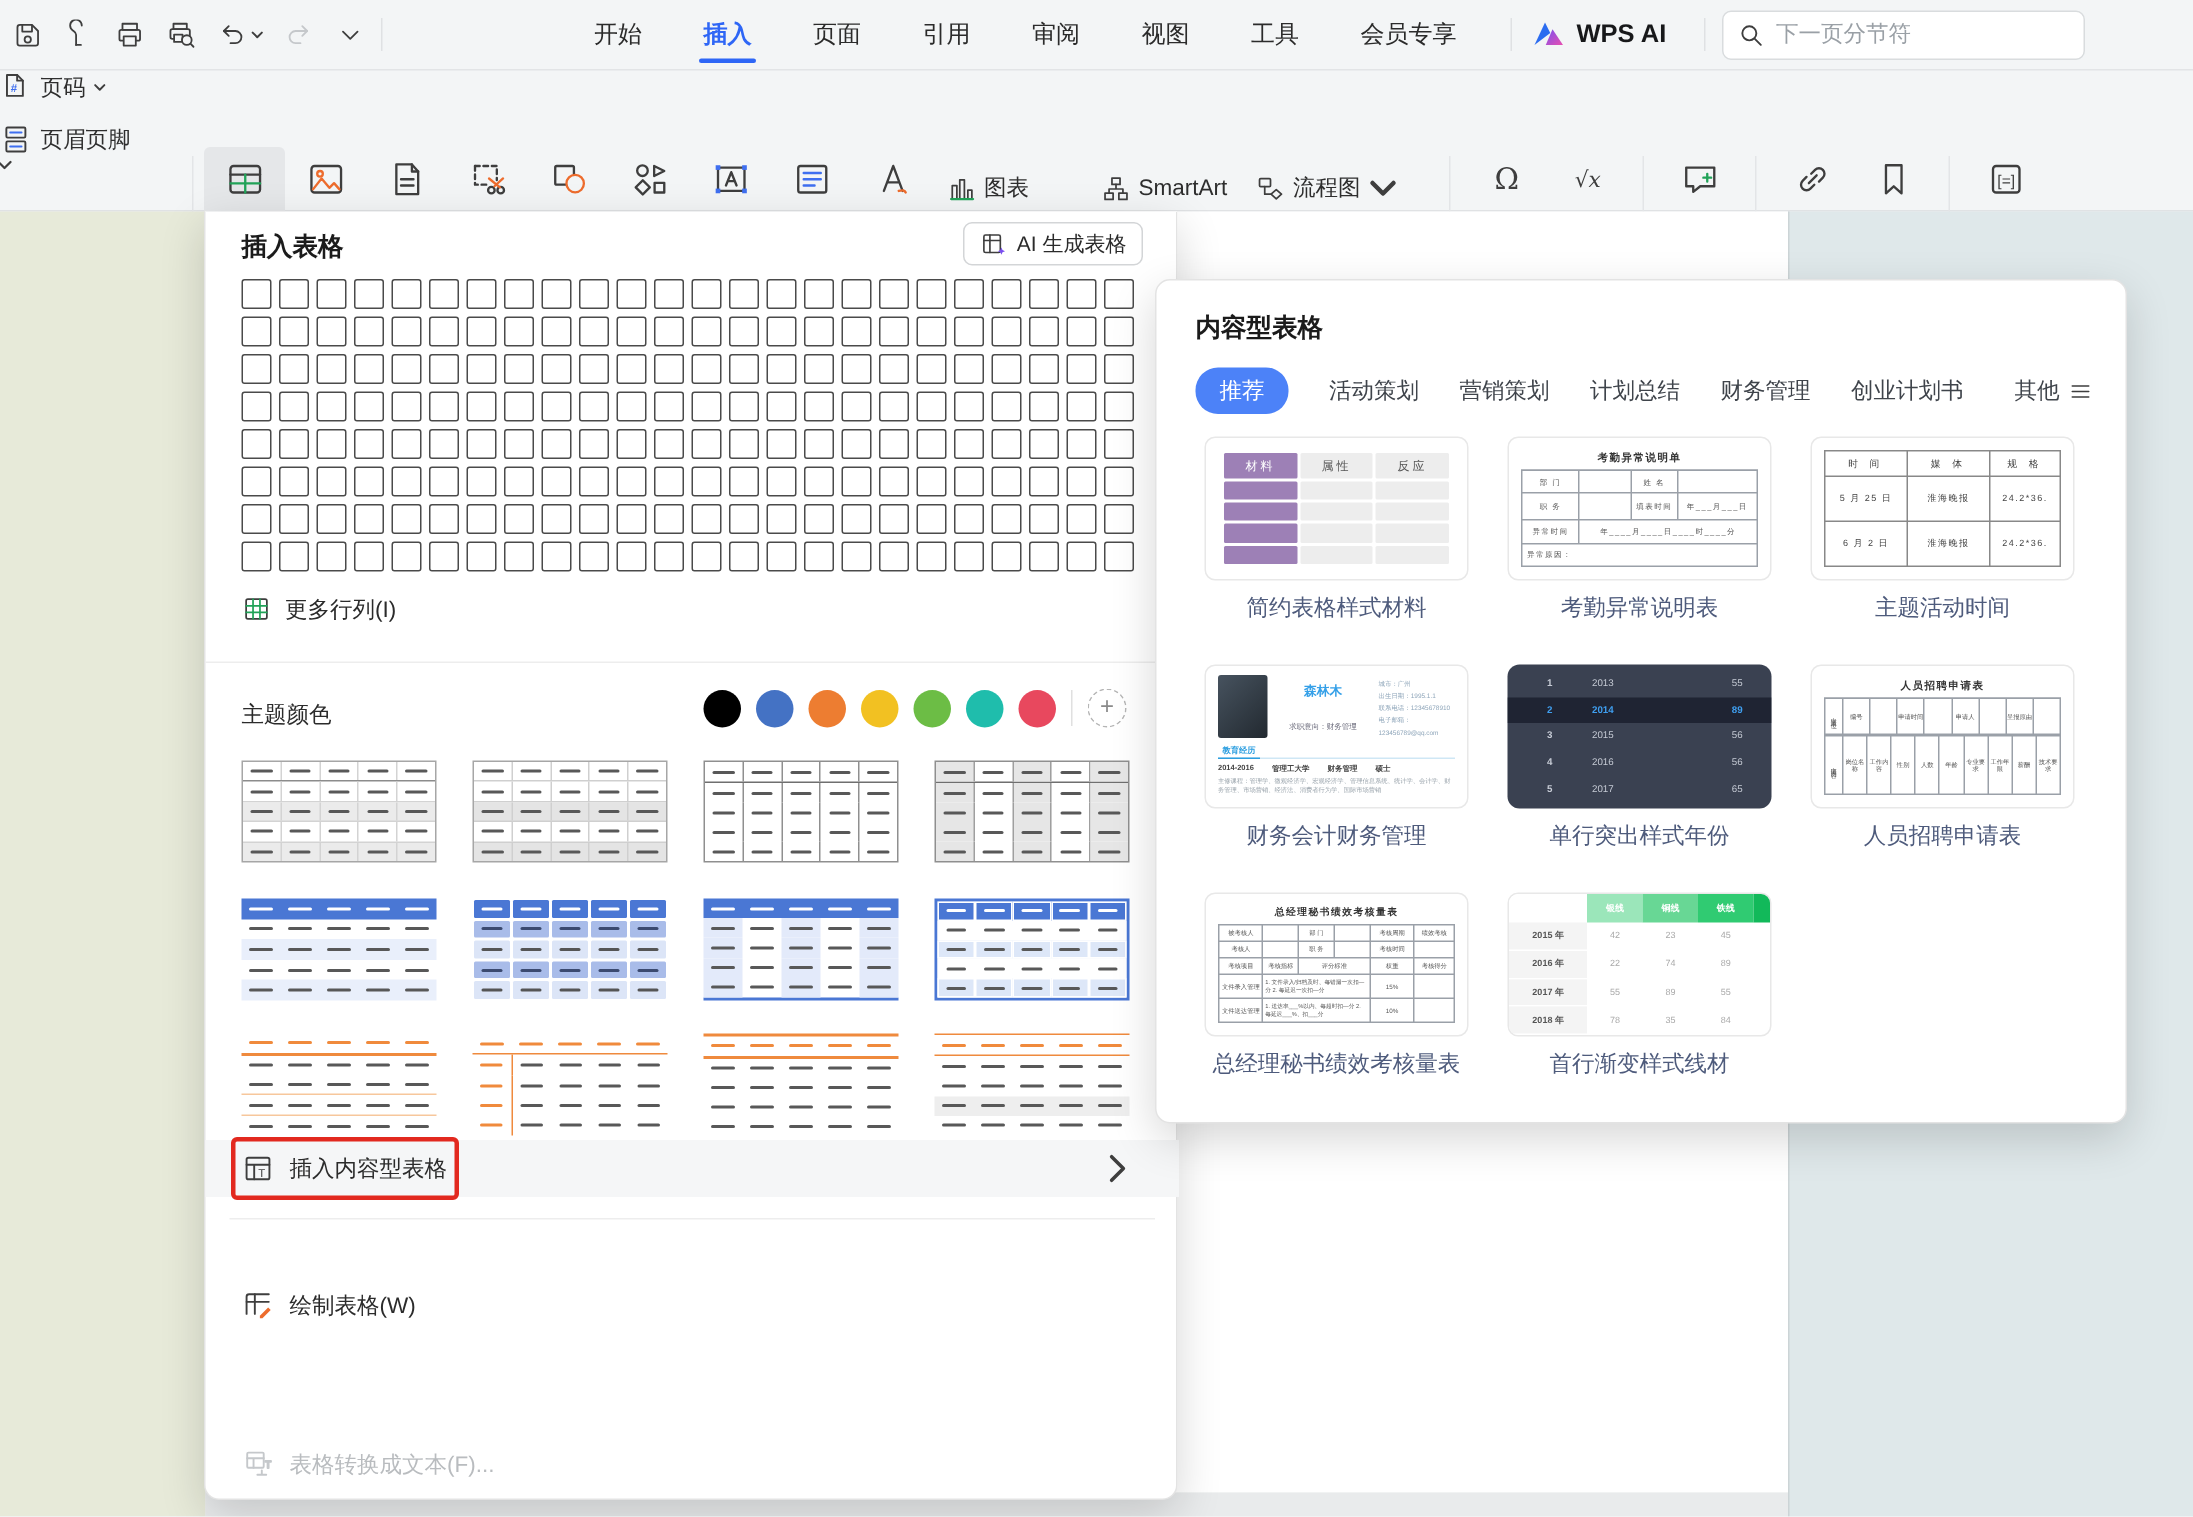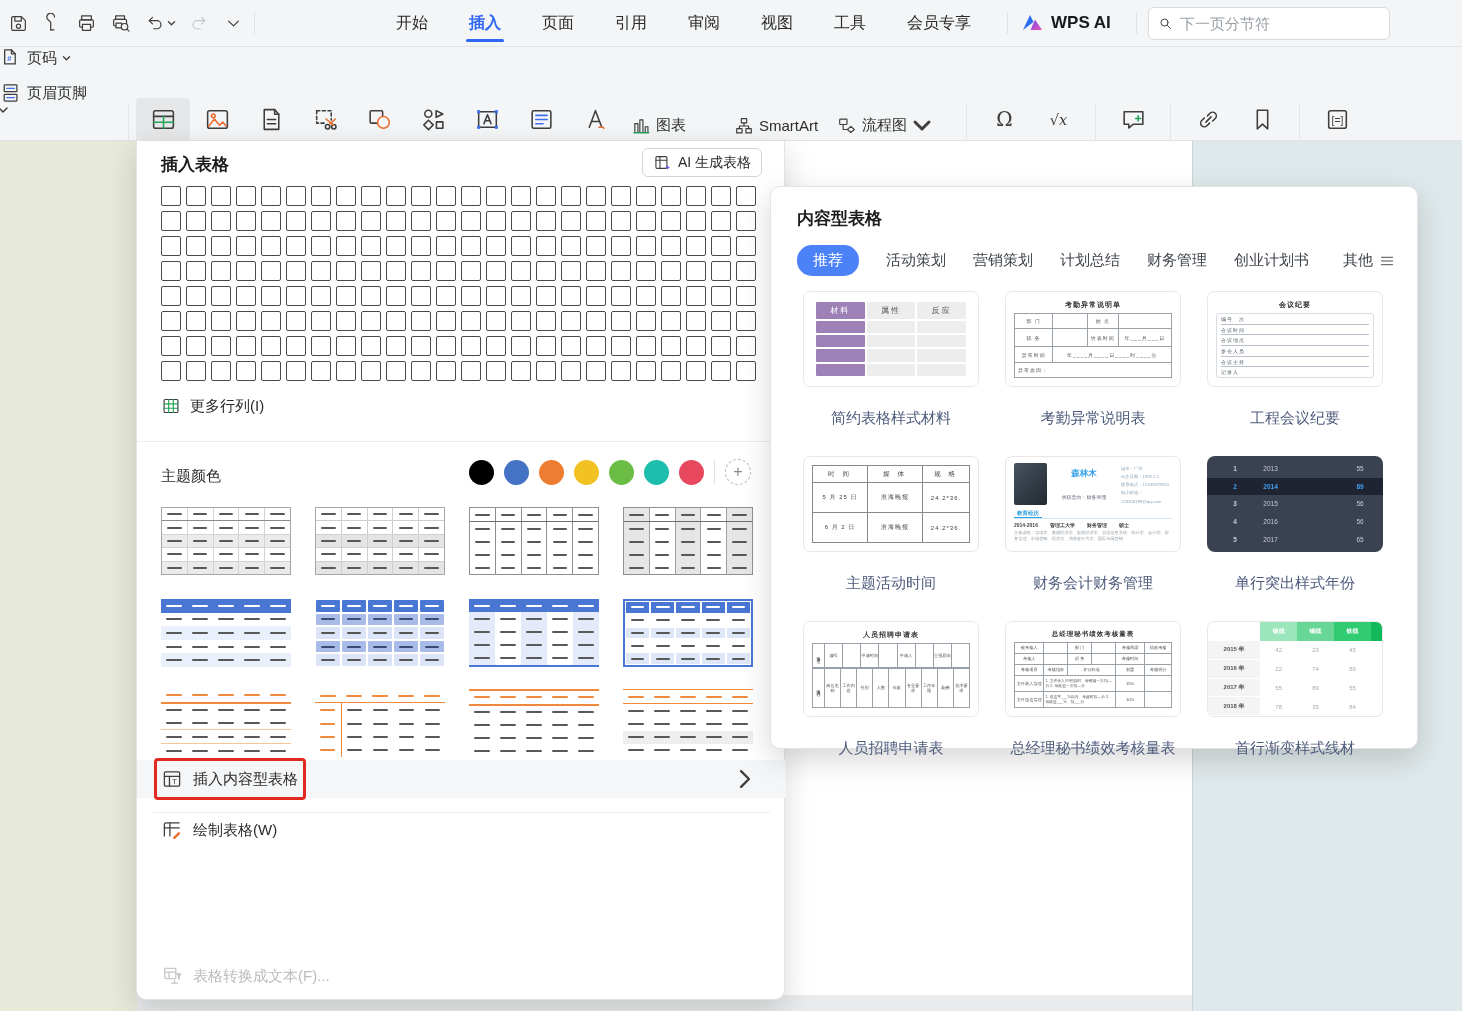--- a/index.html
+++ b/index.html
@@ -12,21 +12,21 @@
 .titlebar{left:0;top:0;width:1462px;height:47px;border-bottom:1px solid #e2e4e6}
 .qbar{left:8px;top:13px;display:flex;gap:13px;align-items:center}
 .qbtn{display:flex;align-items:center;gap:2px;cursor:pointer}
 .tsep{width:1px;height:22px;background:#dfe1e3}
 .tabs{left:394px;top:0;height:46px;display:flex;gap:37px;align-items:center;font-size:16px;color:#2b2b2b}
 .tab{cursor:pointer;position:relative;padding:0 2px;height:100%;display:flex;align-items:center}
 .tab.active{color:#2e66f6;font-weight:bold}
 .tab.active::after{content:"";position:absolute;left:50%;transform:translateX(-50%);bottom:4px;width:38px;height:3px;border-radius:2px;background:#2e66f6}
 .brand{left:1022px;top:0;height:46px;display:flex;align-items:center;gap:7px;font-size:17px;font-weight:bold;color:#17181a}
 .searchbox{left:1148px;top:7px;width:242px;height:33px;background:#fff;border:1px solid #d9dcde;border-radius:6px;display:flex;align-items:center;padding:0 10px;gap:8px}
-.searchbox input{border:none;outline:none;flex:1;font-size:15px;color:#000000;background:transparent;font-family:Liberation Sans, sans-serif}
+.searchbox input{border:none;outline:none;flex:1;font-size:15px;color:#000000;background:transparent;font-family:Liberation Mono, monospace}
 .searchbox input::placeholder{color:#9aa0a6}
 
 .ribbon{left:0;top:47px;width:1462px;height:94px;border-bottom:1px solid #e0e2e4}
 .lgrp{left:14px;top:57px;display:flex;flex-direction:column;gap:13px;font-size:15px;color:#2e2e2e}
 .litem{display:flex;align-items:center;gap:5px;cursor:pointer}
 .vsep{position:absolute;width:1px;background:#e3e5e7}
 .rbar{left:136px;top:51px;display:flex;align-items:stretch;height:85px}
 .rbtn{width:54px;display:flex;flex-direction:column;align-items:center;justify-content:flex-start;padding-top:8px;gap:8px;border-radius:4px;cursor:pointer}
 .rbtn.active{background:#e5e7e9}
 .rlab{font-size:14px;color:#2e2e2e;display:flex;align-items:center;gap:2px;white-space:nowrap}
@@ -107,21 +107,21 @@
 .redbox{position:absolute;left:17px;top:617px;width:152px;height:42px;border:3px solid #e2291f;border-radius:4px;pointer-events:none}
 
 .flypanel{left:770px;top:186px;width:648px;height:563px;border-radius:10px}
 .fp-title{position:absolute;left:26px;top:20px;font-size:17px;font-weight:bold;color:#1b1b1b}
 .fptabs{position:absolute;left:26px;top:58px;right:22px;display:flex;align-items:center;gap:27px;font-size:15px;color:#3f444b}
 .fptab{cursor:pointer;white-space:nowrap}
 .fptab.active{background:#4c82f8;color:#fff;border-radius:15px;padding:6px 16px}
 .fpmore{margin-left:auto;display:flex;align-items:center;gap:6px;cursor:pointer}
 .cards{position:absolute;left:32px;top:104px;display:grid;grid-template-columns:repeat(3,176px);column-gap:26px;row-gap:28px}
 .card{width:176px;cursor:pointer}
-.clabel{margin-top:22px;text-align:center;font-size:15px;color:#4e5b7c}
+.clabel{margin-top:9px;text-align:center;font-size:15px;color:#4e5b7c}
 .thumb{width:176px;height:96px;border:1px solid #e8e8e8;border-radius:7px;background:#fff;padding:8px;overflow:hidden;display:flex;flex-direction:column}
 
 .t-purple{padding:10px 12px}
 .pt{flex:1;display:flex;flex-direction:column;gap:2px}
 .ptr{flex:1;display:flex;gap:2px}
 .ptr:first-child{flex:1.35}
 .ptc{flex:1;background:#ededed;border-radius:1px}
 .ptc.pur{background:#9d80b6}
 .ptc.hd{display:flex;align-items:center;justify-content:center;font-size:8px;color:#555;letter-spacing:2px}
 .ptc.hd.pur{color:#fff}
@@ -1205,21 +1205,21 @@
           <text x="16" y="19.5" font-size="9" text-anchor="middle" stroke="none" fill="#3e3e3e">T</text>
         </svg>
       </span>
     <span>插入内容型表格</span>
     <svg class="ic chevr" width="10" height="14" viewBox="0 0 10 14">
         <path d="M2.5 2l5 5-5 5"></path>
       </svg>
   </div>
   <div class="redbox"></div>
   <div class="hdiv" style="top:671px;left:16px;width:617px"></div>
-  <div class="mrow" style="top:672px">
+  <div class="mrow" style="top:712px">
     <span>
         <svg class="ic " width="22" height="22" viewBox="0 0 26 26">
           <path d="M21.5 4.5H6a2 2 0 0 0-2 2V20"></path>
           <path d="M4 10.5h17.5M10.5 4.5V20"></path>
           <path d="M14.5 21.5l6.5-6.5 2 2-6.5 6.5h-2z" fill="#ed6c2d" stroke="none"></path>
         </svg>
       </span>
     <span>绘制表格(W)</span>
   </div>
   <div class="mrow off" style="top:818px">
@@ -1299,34 +1299,20 @@
           <div class="fc">填表时间</div>
           <div class="fc">年___月___日</div>
           <div class="fc">异常时间</div>
           <div class="fc" style="grid-column:2/5">年____月____日____时____分</div>
           <div class="fc l" style="grid-column:1/5">异常原因：</div>
         </div>
       </div>
       <div class="clabel">考勤异常说明表</div>
     </div>
 
-    <div class="card t-meet">
-      <div class="thumb t-meet">
-        <div class="ft">会议纪要</div>
-        <div class="mrows2">
-          <div class="mline">编号　次</div>
-          <div class="mline">会议时间</div>
-          <div class="mline">会议地点</div>
-          <div class="mline">参会人员</div>
-          <div class="mline">会议主持</div>
-          <div class="mline">记录人</div>
-        </div>
-      </div>
-      <div class="clabel">工程会议纪要</div>
-    </div>
 
     <div class="card">
       <div class="thumb">
         <div class="ag">
           <div class="ac h">时 间</div>
           <div class="ac h">媒 体</div>
           <div class="ac h">规 格</div>
           <div class="ac">5 月 25 日</div>
           <div class="ac">淮海晚报</div>
           <div class="ac">24.2*36.</div>

